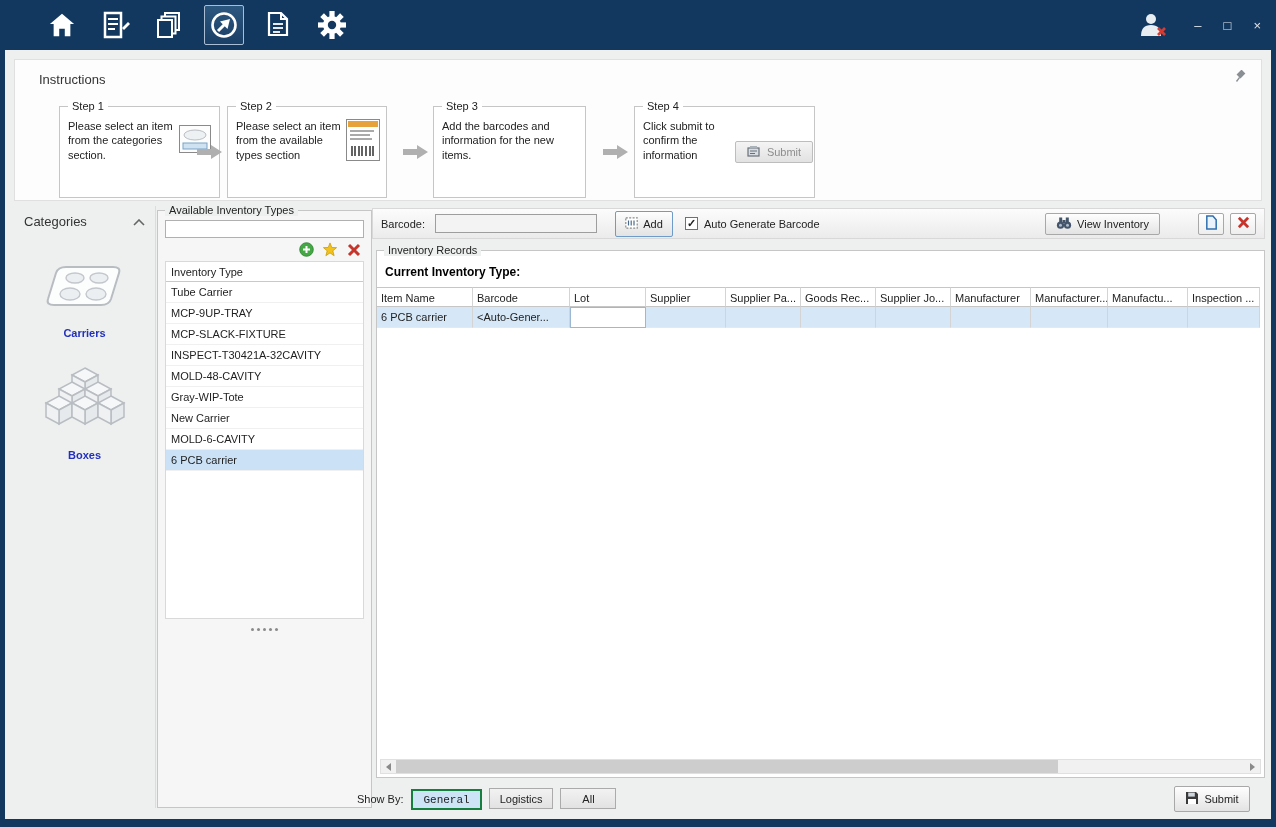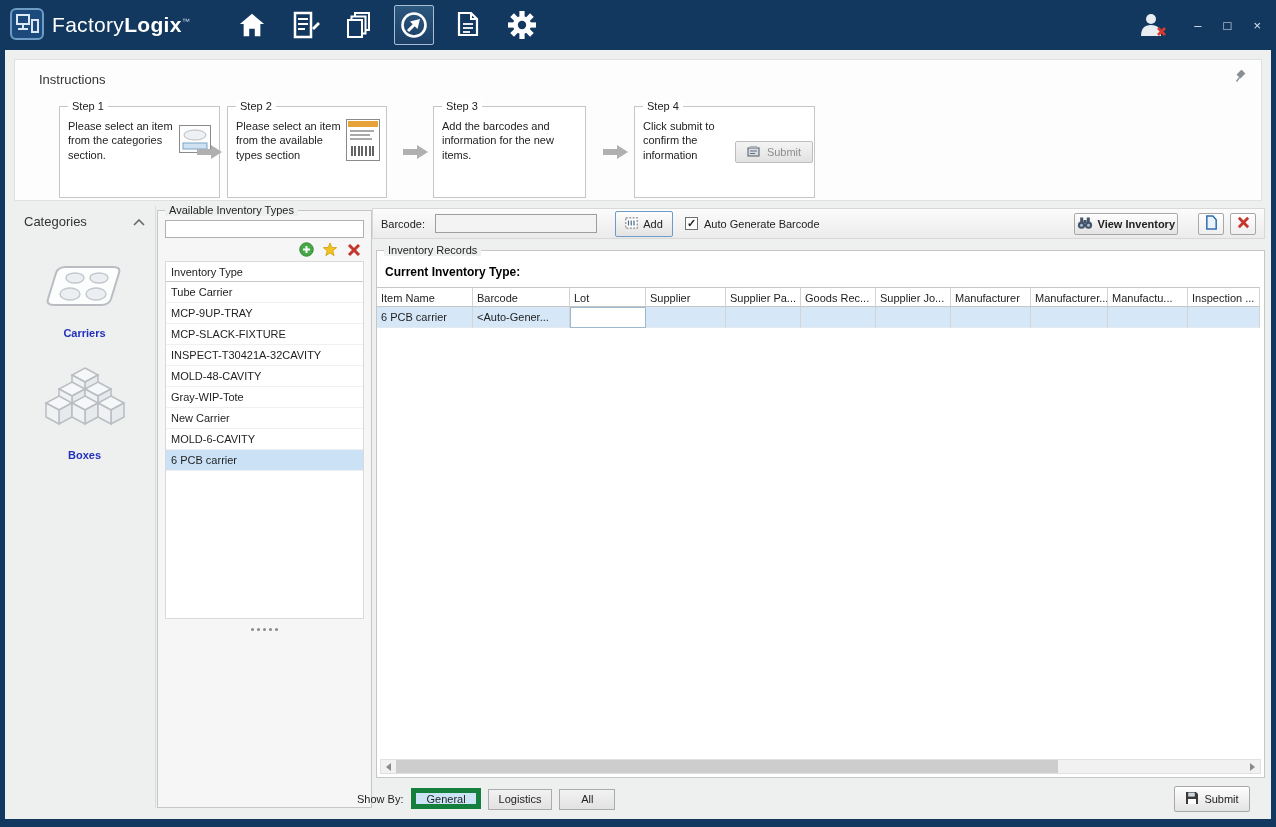--- a/index.html
+++ b/index.html
@@ -66,21 +66,21 @@
   
   .barcode-bar { position:absolute; left:367px; top:158px; width:893px; height:31px; background:linear-gradient(#fcfcfc,#ebebeb); border:1px solid #d8d8d8; display:flex; align-items:center; padding:0 8px; }
   .barcode-label { margin-right:10px; color:#222; }
   .barcode-input { width:162px; height:19px; border:1px solid #9e9e9e; background:#f3f3f3; margin-right:18px; font-family:"Liberation Sans",sans-serif; font-size:11px; padding:0 3px; }
   .btn { display:inline-flex; align-items:center; justify-content:center; gap:5px; border:1px solid #a8a8a8; background:linear-gradient(#fefefe,#e3e3e3); font-family:"Liberation Sans",sans-serif; font-size:11px; color:#222; padding:12px 8px; border-radius:2px; cursor:pointer; }
   .add-btn { height:21px; width:58px; border-color:#6f9bc8; margin-right:12px; }
   .checkbox { width:13px; height:13px; border:1px solid #707070; background:#fff; display:inline-flex; align-items:center; justify-content:center; margin-right:6px; cursor:pointer; position:relative; }
   .checkbox.checked::after { content:"✓"; font-size:11px; font-weight:700; color:#222; line-height:11px; }
   .auto-label { color:#222; }
   .bar-spacer { flex:1; }
-  .view-inv-btn { height:22px; padding:0 2px; margin-right:14px;font-weight:bold; }
+  .view-inv-btn { height:22px; padding:0 10px; margin-right:32px; }
   .square-btn { width:26px; height:22px; padding:0; margin-left:6px; background:linear-gradient(#ffffff,#eeeeee); }
 
   
   .records { position:absolute; left:371px; top:200px; width:889px; height:528px; border:1px solid #c6c6c6; background:#fff; }
   .records .fieldset-legend { background:#eef0f0; }
   .current-type { margin:14px 0 8px 8px; font-weight:700; font-size:12px; color:#000; }
   .rec-header, .rec-row { display:flex; }
   .rec-cell { height:20px; line-height:20px; padding-left:4px; border-right:1px solid #d4d4d4; white-space:nowrap; overflow:hidden; flex:0 0 auto; }
   .rec-cell.hdr { border-top:1px solid #c6c6c6; border-bottom:1px solid #c6c6c6; background:#fff; color:#222; cursor:pointer; }
   .rec-row .rec-cell { height:21px; line-height:21px; background:#d6e8f8; border-bottom:1px solid #e2e9ef; }
@@ -89,41 +89,29 @@
   .hs-arrow { width:15px; height:13px; display:flex; align-items:center; justify-content:center; cursor:pointer; }
   .hs-arrow .t-left { width:0;height:0;border-top:4px solid transparent;border-bottom:4px solid transparent;border-right:5px solid #8a8a8a; }
   .hs-arrow .t-right { width:0;height:0;border-top:4px solid transparent;border-bottom:4px solid transparent;border-left:5px solid #8a8a8a; }
   .hs-track { flex:1; position:relative; height:13px; }
   .hs-thumb { position:absolute; left:0; top:0; height:13px; width:78%; background:#cdcdcd; cursor:pointer; }
 
   
   .footer { position:absolute; left:352px; top:736px; width:893px; height:26px; display:flex; align-items:center; }
   .showby-label { margin-right:8px; color:#222; }
   .showby-btn { height:21px; min-width:56px; border:1px solid #ababab; background:linear-gradient(#f2f2f2,#e2e2e2); font-family:"Liberation Sans",sans-serif; font-size:11px; color:#222; margin-right:7px; cursor:pointer; padding:0 10px; }
-  .showby-btn.active { background:#cde4f7; border:5px solid #15803d; }
+  .showby-btn.active { background:#cde4f7; border:2px solid #15803d;font-family:Liberation Mono, monospace; }
   .submit-btn { height:24px; width:76px; margin-left:auto; }
 </style>
 </head>
 <body>
 
 <div class="window">
 
   <div class="titlebar">
-    <div class="logo">
-      <span>
-        <svg width="34" height="32" viewBox="0 0 34 32">
-          <rect x="1" y="1" width="32" height="30" rx="5" fill="#1c4a7c" stroke="#6f9cc4" stroke-width="2"></rect>
-          <rect x="7" y="7" width="12" height="9" fill="none" stroke="#dce9f5" stroke-width="2"></rect>
-          <line x1="13" y1="16" x2="13" y2="20" stroke="#dce9f5" stroke-width="2"></line>
-          <line x1="8" y1="21" x2="18" y2="21" stroke="#dce9f5" stroke-width="2"></line>
-          <rect x="22" y="12" width="6" height="12" fill="none" stroke="#dce9f5" stroke-width="2"></rect>
-        </svg>
-      </span>
-      <span class="logo-text"><span class="f1">Factory</span><span class="f2">Logix</span><span class="tm">™</span></span>
-    </div>
 
     <div class="nav">
       <div class="nav-item">
         <svg width="28" height="26" viewBox="0 0 30 28">
             <path d="M15 2 L28 13 H24 V26 H18 V18 H12 V26 H6 V13 H2 Z" fill="#fff"></path>
           </svg>
       </div>
       <div class="nav-item">
         <svg width="28" height="28" viewBox="0 0 28 28">
           <rect x="3" y="2" width="16" height="24" fill="none" stroke="#fff" stroke-width="2.5"></rect>

